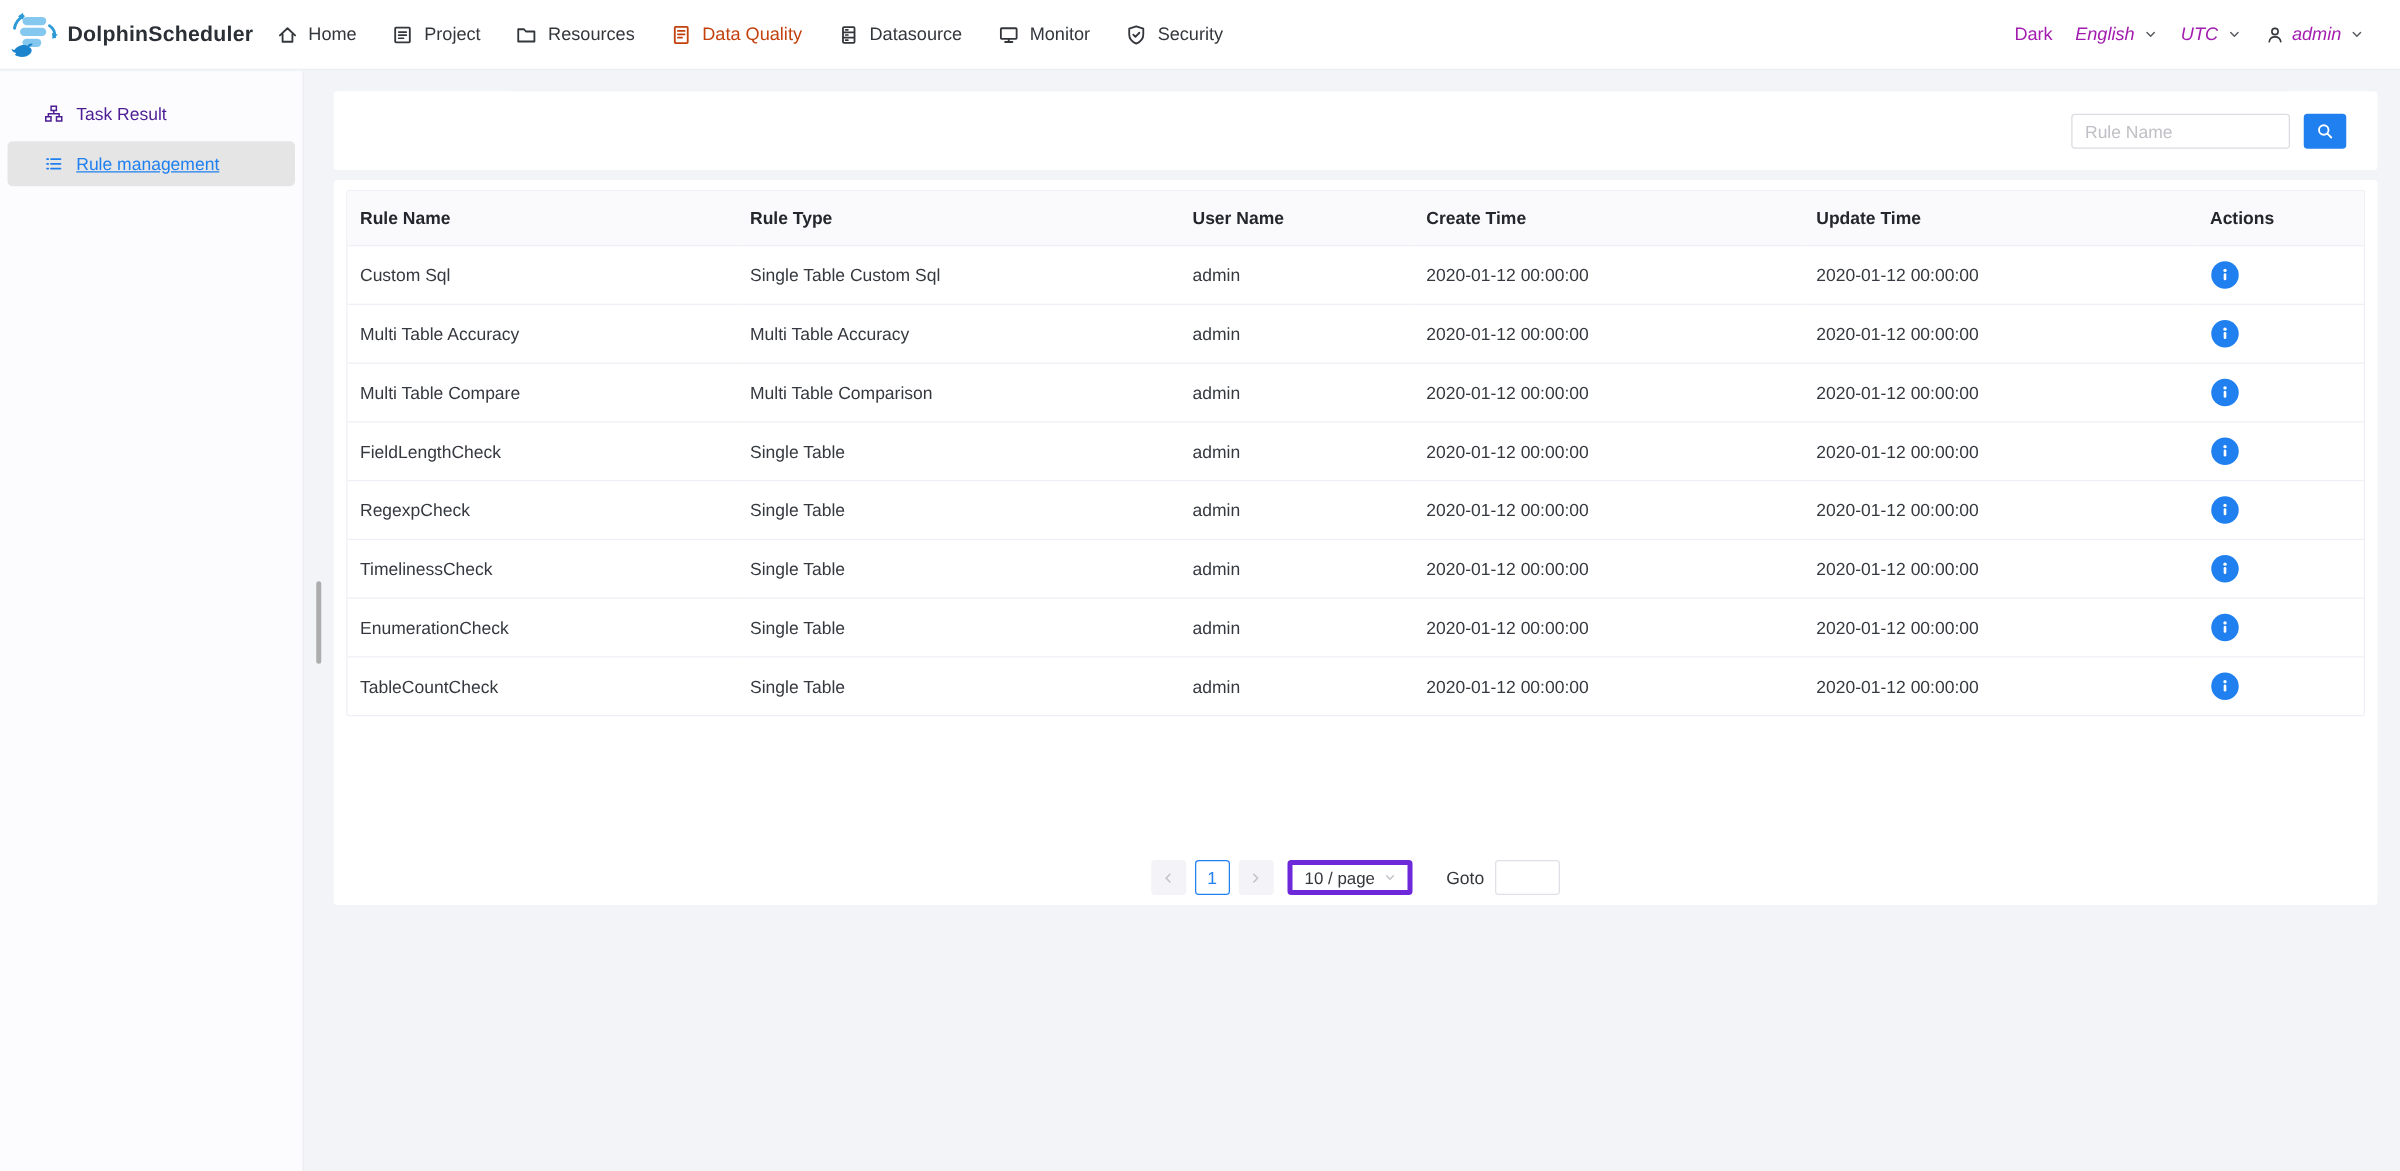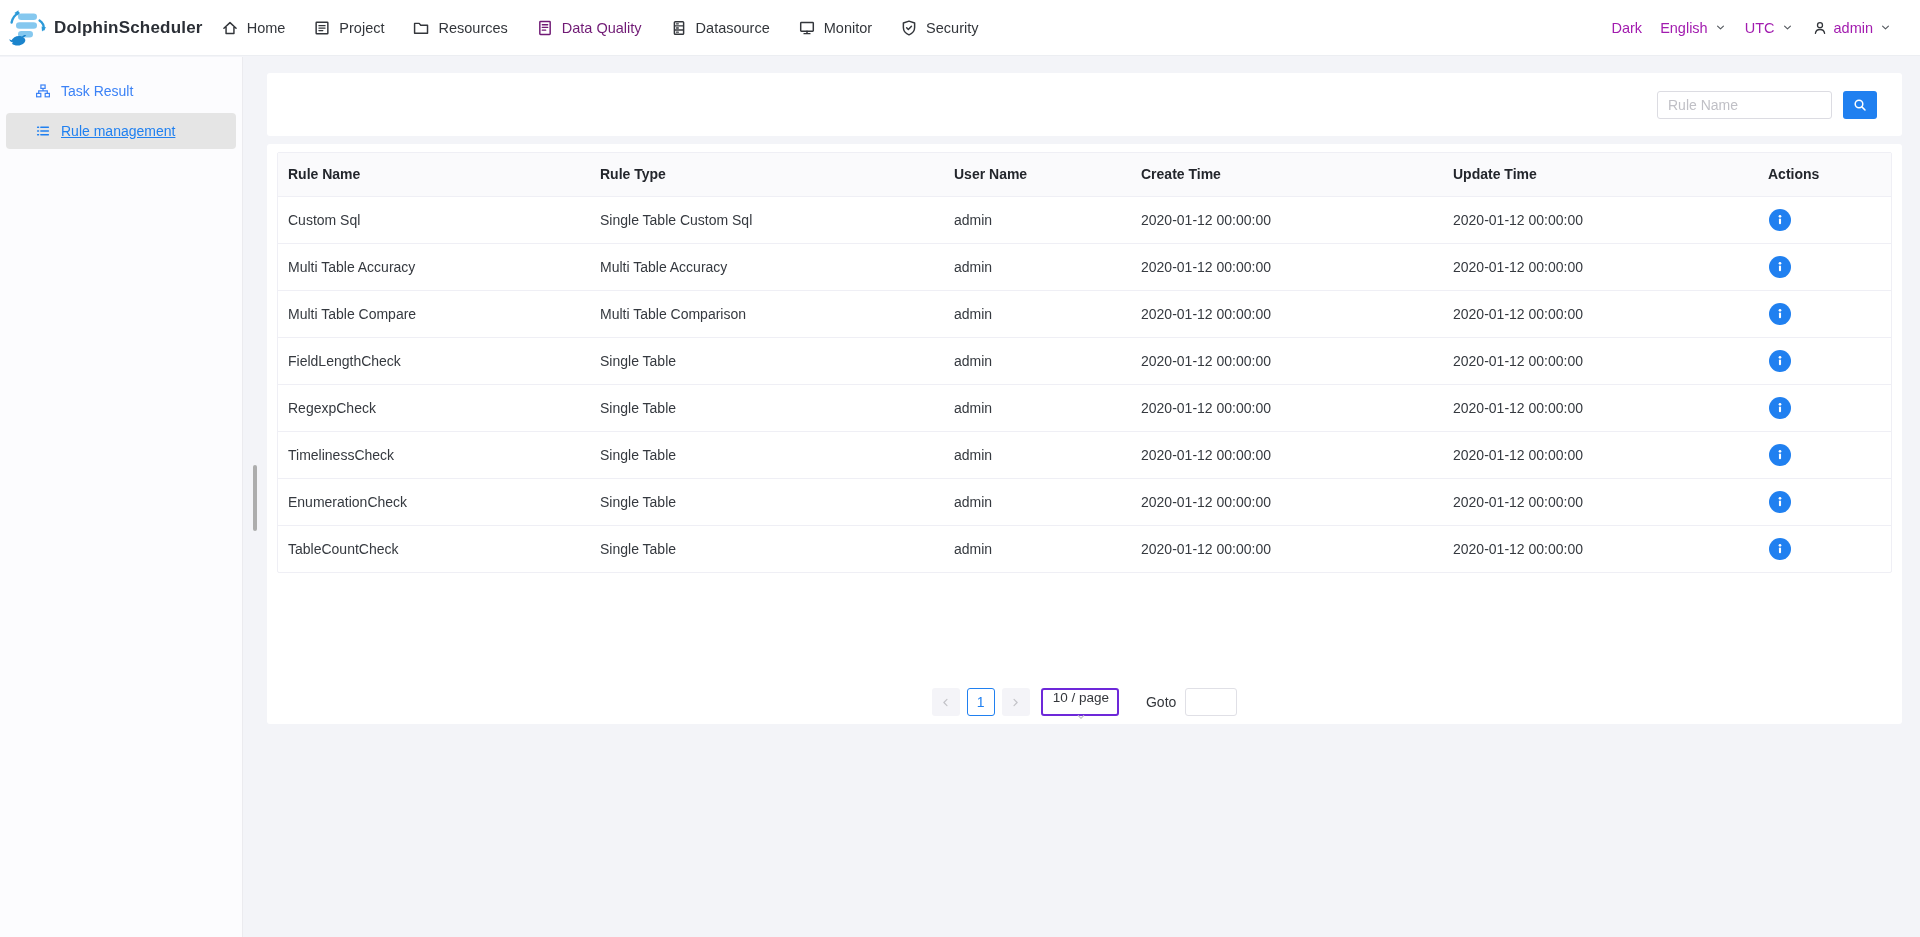--- a/index.html
+++ b/index.html
@@ -14,35 +14,35 @@
   .topnav {
     position: absolute; top: 0; left: 0; width: 1920px; height: 56px;
     background: #fff; border-bottom: 1px solid #eceef2;
     display: flex; align-items: center; padding: 0 28px 0 8px; z-index: 5;
   }
   .brand { display: flex; align-items: center; gap: 6px; cursor: pointer; }
   .brand-title { font-size: 17px; font-weight: 700; color: #2b2f36; letter-spacing: 0.2px; }
   .menu { display: flex; align-items: center; gap: 28px; margin-left: 18px; }
   .menu-item { display: flex; align-items: center; gap: 8px; font-size: 14.5px; color: #33363b; cursor: pointer; white-space: nowrap; }
   .menu-item .mi-icon { display: flex; width: 18px; height: 18px; }
-  .menu-item.active { color: #701a75; }
+  .menu-item.active { color: #c2410c; }
   .nav-right { margin-left: auto; display: flex; align-items: center; gap: 18px; font-size: 14.5px; color: #a21caf; }
-  .nr-group { display: flex; align-items: center; gap: 6px; cursor: pointer; }
+  .nr-group { display: flex; align-items: center; gap: 6px; cursor: pointer; font-style: italic; }
   .chev { width: 13px; height: 13px; color: #55595f; display: inline-flex; }
   svg { display: block; }
 
   
   .sidebar {
     position: absolute; top: 57px; left: 0; width: 243px; height: 880px;
     background: #fcfcfe; border-right: 1px solid #ebebef; padding-top: 12px;
   }
   .side-item {
     height: 36px; margin: 4px 6px; border-radius: 4px;
     display: flex; align-items: center; gap: 10px; padding-left: 29px;
-    font-size: 14px; color: #3b82f6; cursor: pointer;
+    font-size: 14px; color: #4c1d95; cursor: pointer;
   }
   .side-item .si-icon { width: 16px; height: 16px; display: flex; }
   .side-item.active { background: #e5e5e5; color: #2080f0; text-decoration: underline; }
   .scroll-thumb { position: absolute; left: 253px; top: 465px; width: 4px; height: 66px; background: #adadad; border-radius: 2px; }
 
   
   .card { position: absolute; left: 267px; width: 1635px; background: #fff; border-radius: 3px; }
   .search-card { top: 73px; height: 63px; display: flex; align-items: center; justify-content: flex-end; gap: 11px; padding-right: 25px; }
   .search-input {
     width: 175px; height: 28px; border: 1px solid #dcdce2; border-radius: 3px;
@@ -71,23 +71,23 @@
 
   
   .pagination { position: absolute; left: 0; right: 0; bottom: 8px; display: flex; align-items: center; justify-content: center; gap: 7px; }
   .pg-btn {
     width: 28px; height: 28px; border-radius: 3px; border: none; background: #f4f4f8;
     color: #c3c3c8; display: flex; align-items: center; justify-content: center; cursor: default;
   }
   .pg-btn .chevp { width: 13px; height: 13px; }
   .pg-btn.current { background: #fff; border: 1px solid #2080f0; color: #2080f0; font-size: 14px; cursor: pointer; }
   .pg-size {
-    height: 28px; border: 2px solid #6d28d9; border-radius: 3px; background: #fff;
+    height: 28px; border: 4px solid #6d28d9; border-radius: 3px; background: #fff;
     display: flex; align-items: center; gap: 6px; padding: 0 8px 0 10px;
-    font-size: 13.5px; color: #33363b; margin-left: 4px; cursor: pointer; flex-direction: column;
+    font-size: 13.5px; color: #33363b; margin-left: 4px; cursor: pointer;
   }
   .pg-size .chev { color: #c3c3c8; width: 12px; height: 12px; }
   .pg-goto-label { font-size: 14px; color: #33363b; margin: 0 2px 0 20px; }
   .pg-goto-input {
     width: 52px; height: 28px; border: 1px solid #e0e0e6; border-radius: 3px; outline: none;
     font-size: 14px; padding: 0 6px; color: #33363b;
     font-family: "Liberation Sans", "DejaVu Sans", sans-serif;
   }
 </style>
 </head>

